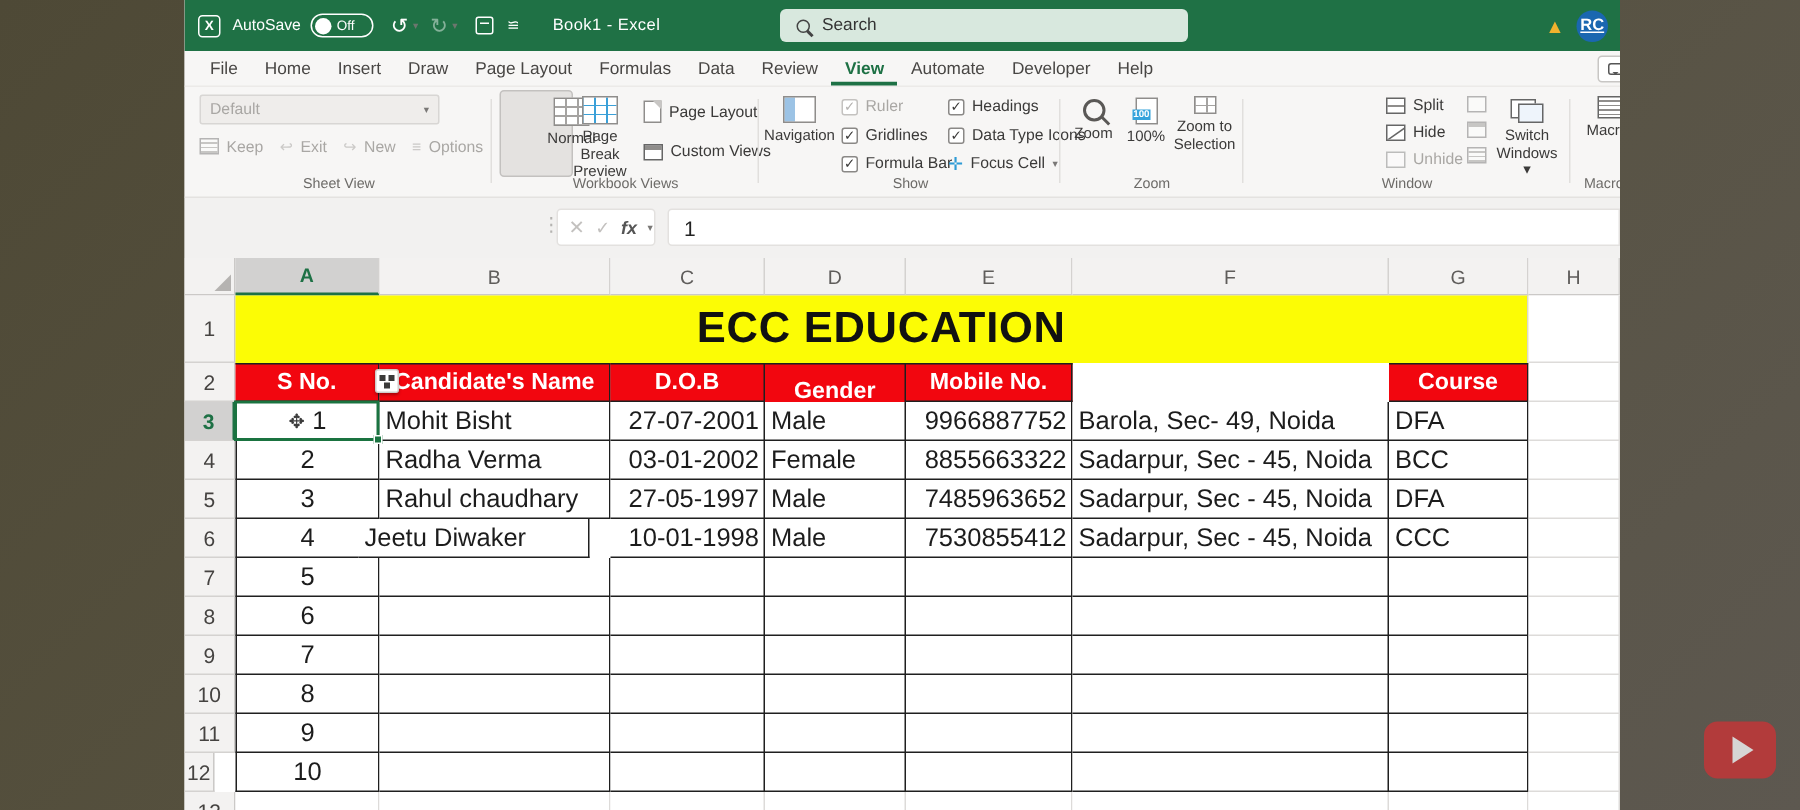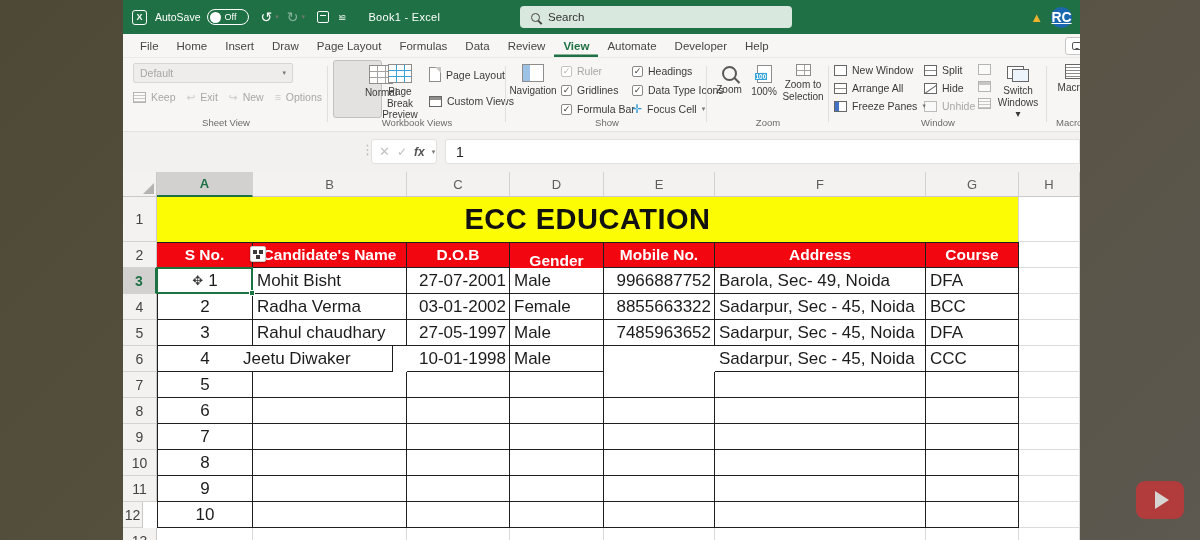--- a/index.html
+++ b/index.html
@@ -33,21 +33,21 @@
   .doc-title { font-size:11px; letter-spacing:.3px; white-space:nowrap; }
   .searchbox { position:absolute; left:397px; top:6px; width:272px; height:22px;
     background:#d8e8de; border-radius:4px; display:flex; align-items:center; gap:8px;
     padding-left:11px; color:#333; font-size:11.5px; }
   .mag { width:9px; height:9px; border:1.6px solid #444; border-radius:50%; position:relative; flex:0 0 auto; }
   .mag::after { content:''; position:absolute; width:1.6px; height:5px; background:#444;
     transform:rotate(-45deg); right:-2px; bottom:-4px; }
   .tb-right { position:absolute; right:8px; top:0; height:34px; display:flex; align-items:center; gap:8px; }
   .warn { color:#f0b22e; font-size:13px; line-height:1; }
   .avatar { width:21px; height:21px; border-radius:50%; background:#1a67b0; color:#fff;
-    font-size:14px; font-weight:700; display:grid; place-items:center;text-decoration:underline; }
+    font-size:11px; font-weight:700; display:grid; place-items:center;text-decoration:underline; }
   
   .tabrow { position:absolute; left:0; top:34px; width:100%; height:24px; background:#f7f6f5;
     display:flex; align-items:stretch; padding-left:8px; border-bottom:1px solid #eceae8; }
   .rtab { font-size:11.5px; color:#484644; padding:0 9px; display:flex; align-items:center; cursor:default; }
   .rtab.active { color:#1e7145; font-weight:700; box-shadow:inset 0 -2.5px 0 #1e7145; }
   .comments-btn { position:absolute; left:942px; top:3px; height:18px; display:flex; align-items:center;
     gap:4px; border:1px solid #c8c6c4; border-radius:3px; background:#fff; padding:0 6px; font-size:10.5px; color:#444; }
   .bubble { width:10px; height:8px; border:1.3px solid #555; border-radius:2px; position:relative; }
   .bubble::after { content:''; position:absolute; left:2px; bottom:-3px; border:2px solid transparent; border-top-color:#555; }
   
@@ -306,35 +306,20 @@
       </div>
       <div class="bigbtn" style="position:absolute;left:70px;top:2px;width:46px">
         <span class="i-grid small"></span>
         <span>Zoom to Selection</span>
       </div>
       <div class="glabel">Zoom</div>
     </div>
     <div class="gsep" style="left:705px"></div>
 
     <div class="rgroup" style="left:709px;width:212px">
-      <div style="position:absolute;left:2px;top:6px;display:flex;flex-direction:column;gap:6px">
-        <span class="smallbtn">
-          <span class="i-rect"></span>
-          <span>New Window</span>
-          </span>
-        <span class="smallbtn">
-          <span class="i-rect split"></span>
-          <span>Arrange All</span>
-          </span>
-        <span class="smallbtn">
-          <span class="i-freeze"></span>
-          <span>Freeze Panes</span>
-          <span class="chev">▾</span>
-          </span>
-      </div>
       <div style="position:absolute;left:92px;top:6px;display:flex;flex-direction:column;gap:6px">
         <span class="smallbtn">
           <span class="i-rect split"></span>
           <span>Split</span>
           </span>
         <span class="smallbtn">
           <span class="i-rect slash"></span>
           <span>Hide</span>
           </span>
         <span class="smallbtn disabled">
@@ -398,21 +383,20 @@
       <div class="gc rowhdr" style="left: 0px; top: 304px; width: 34px; height: 26px;">11</div>
       <div class="gc rowhdr" style="left: 0px; top: 330px; width: 20px; height: 26px;">12</div>
       <div class="gc rowhdr" style="left: 0px; top: 356px; width: 34px; height: 26px;">13</div>
       <div class="gc banner" style="left: 34px; top: 25px; width: 862px; height: 45px;">ECC EDUCATION</div>
       <div class="gc plaincell" style="left: 896px; top: 25px; width: 61px; height: 45px;"></div>
       <div class="gc redhdr" style="left: 34px; top: 70px; width: 96px; height: 26px;">S No.</div>
       <div class="gc redhdr" style="left: 130px; top: 70px; width: 154px; height: 26px;">Candidate's Name</div>
       <div class="gc redhdr" style="left: 284px; top: 70px; width: 103px; height: 26px;">D.O.B</div>
       <div class="gc redhdr" style="left: 387px; top: 70px; width: 94px; height: 38px;">Gender</div>
       <div class="gc redhdr" style="left: 481px; top: 70px; width: 111px; height: 26px;">Mobile No.</div>
-      <div class="gc redhdr" style="left: 592px; top: 70px; width: 211px; height: 26px;">Address</div>
       <div class="gc redhdr" style="left: 803px; top: 70px; width: 93px; height: 26px;">Course</div>
       <div class="gc plaincell" style="left: 896px; top: 70px; width: 61px; height: 26px;"></div>
       <div class="gc tcell c-center first" style="left: 34px; top: 96px; width: 96px; height: 26px;">
         <span class="movecur">✥</span>
         <span>1</span>
       </div>
       <div class="gc tcell c-left" style="left: 130px; top: 96px; width: 154px; height: 26px;">Mohit Bisht</div>
       <div class="gc tcell c-right" style="left: 284px; top: 96px; width: 103px; height: 26px;">27-07-2001</div>
       <div class="gc tcell c-left" style="left: 387px; top: 96px; width: 94px; height: 26px;">Male</div>
       <div class="gc tcell c-right" style="left: 481px; top: 96px; width: 111px; height: 26px;">9966887752</div>
@@ -432,20 +416,21 @@
       <div class="gc tcell c-right" style="left: 284px; top: 148px; width: 103px; height: 26px;">27-05-1997</div>
       <div class="gc tcell c-left" style="left: 387px; top: 148px; width: 94px; height: 26px;">Male</div>
       <div class="gc tcell c-right" style="left: 481px; top: 148px; width: 111px; height: 26px;">7485963652</div>
       <div class="gc tcell c-left" style="left: 592px; top: 148px; width: 211px; height: 26px;">Sadarpur, Sec - 45, Noida</div>
       <div class="gc tcell c-left" style="left: 803px; top: 148px; width: 93px; height: 26px;">DFA</div>
       <div class="gc plaincell" style="left: 896px; top: 148px; width: 61px; height: 26px;"></div>
       <div class="gc tcell c-center first" style="left: 34px; top: 174px; width: 96px; height: 26px;">4</div>
       <div class="gc tcell c-left" style="left: 116px; top: 174px; width: 154px; height: 26px;">Jeetu Diwaker</div>
       <div class="gc tcell c-right" style="left: 284px; top: 174px; width: 103px; height: 26px;">10-01-1998</div>
       <div class="gc tcell c-left" style="left: 387px; top: 174px; width: 94px; height: 26px;">Male</div>
+      <div class="gc tcell c-right" style="left: 481px; top: 174px; width: 111px; height: 26px;">7530855412</div>
       <div class="gc tcell c-left" style="left: 592px; top: 174px; width: 211px; height: 26px;">Sadarpur, Sec - 45, Noida</div>
       <div class="gc tcell c-left" style="left: 803px; top: 174px; width: 93px; height: 26px;">CCC</div>
       <div class="gc plaincell" style="left: 896px; top: 174px; width: 61px; height: 26px;"></div>
       <div class="gc tcell c-center first" style="left: 34px; top: 200px; width: 96px; height: 26px;">5</div>
       <div class="gc tcell c-left" style="left: 130px; top: 200px; width: 154px; height: 26px;"></div>
       <div class="gc tcell c-right" style="left: 284px; top: 200px; width: 103px; height: 26px;"></div>
       <div class="gc tcell c-left" style="left: 387px; top: 200px; width: 94px; height: 26px;"></div>
       <div class="gc tcell c-right" style="left: 481px; top: 200px; width: 111px; height: 26px;"></div>
       <div class="gc tcell c-left" style="left: 592px; top: 200px; width: 211px; height: 26px;"></div>
       <div class="gc tcell c-left" style="left: 803px; top: 200px; width: 93px; height: 26px;"></div>

